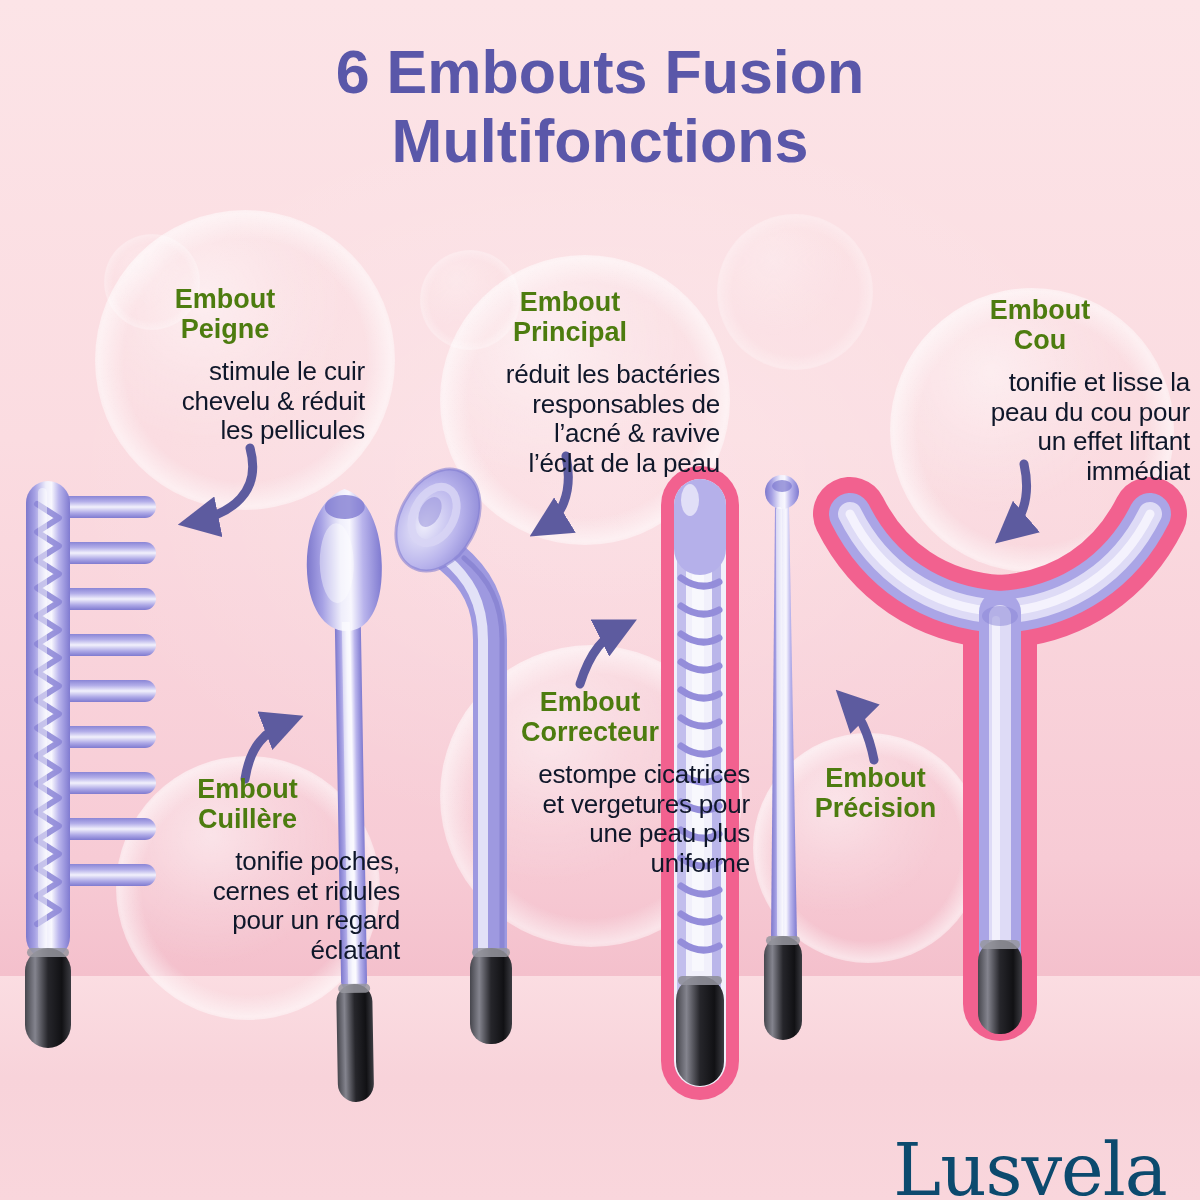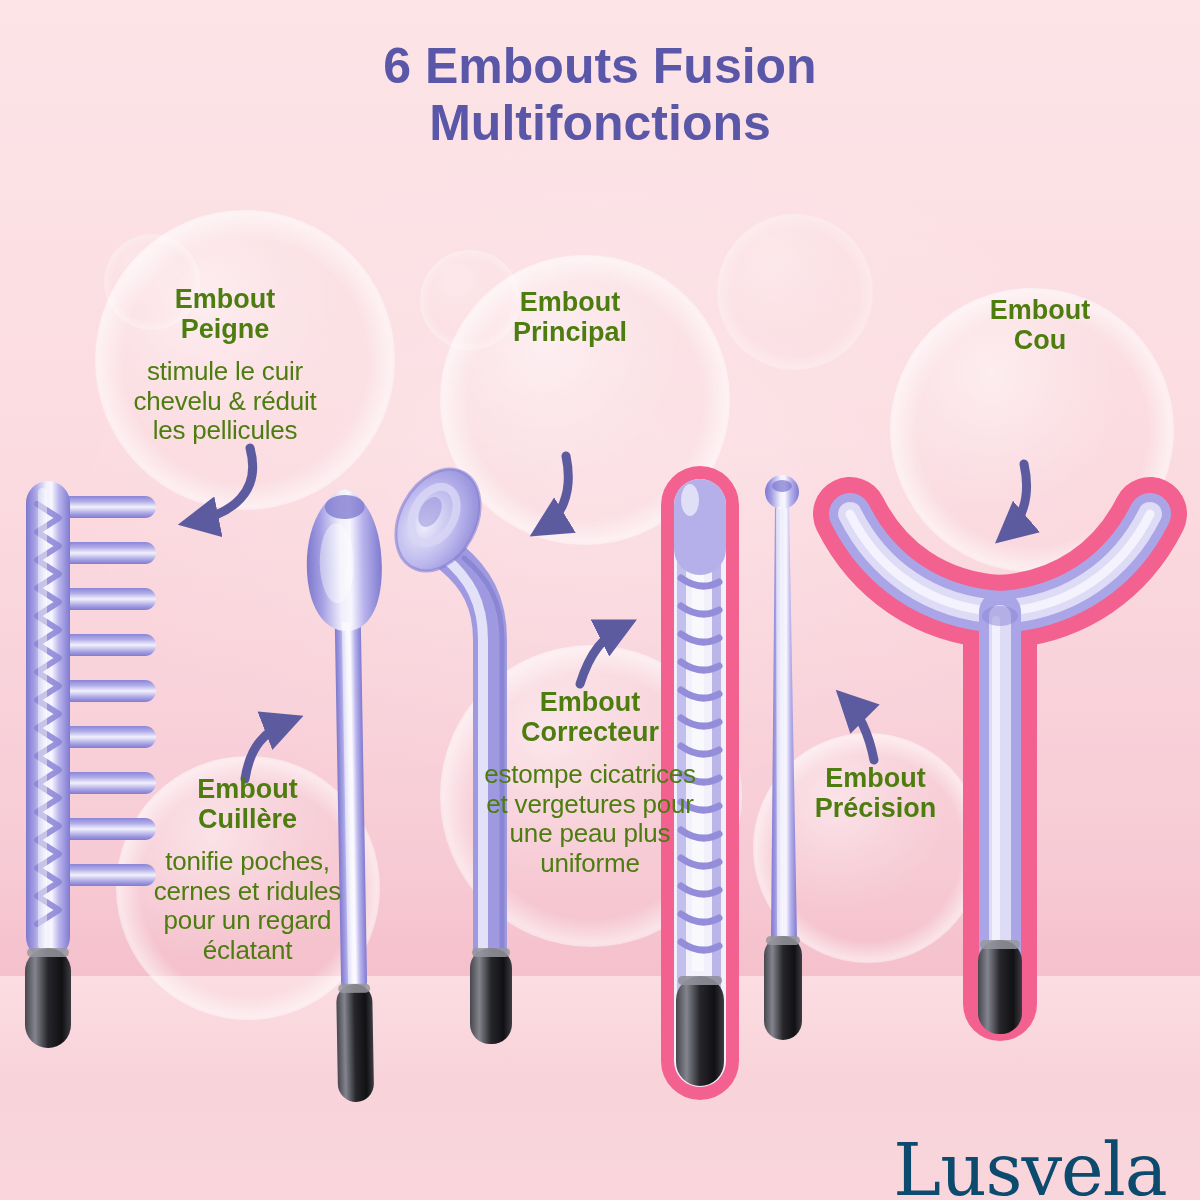--- a/index.html
+++ b/index.html
@@ -28,25 +28,25 @@
   .b-cuillere{left:116px;top:756px;width:264px;height:264px;}
   .b-precision{left:753px;top:733px;width:230px;height:230px;}
   .b-s1{left:420px;top:250px;width:100px;height:100px;}
   .b-s2{left:104px;top:234px;width:96px;height:96px;}
   .b-s3{left:717px;top:214px;width:156px;height:156px;}
 
   .art{position:absolute;left:0;top:0;z-index:2;}
 
   
   .main-title{position:absolute;left:0;top:38px;width:1200px;text-align:center;
-    font-weight:700;font-size:50px;line-height:1.13;letter-spacing:0;
+    font-weight:700;font-size:61px;line-height:1.13;letter-spacing:0;
     color:#5a57a9;white-space:pre-line;z-index:3;margin:0;}
   .callout{position:absolute;text-align:center;z-index:3;}
   .callout h3{margin:0 0 13px;font-weight:700;font-size:27px;line-height:1.1;color:#4d7c0f;white-space:pre-line;}
-  .callout p{margin:0;font-weight:400;font-size:26px;line-height:1.13;color:#4d7c0f;letter-spacing:-.2px;white-space:pre-line;}
+  .callout p{margin:0;font-weight:400;font-size:26px;line-height:1.13;color:#0f172a;letter-spacing:-.2px;white-space:pre-line;text-align:right;}
   .c-peigne{left:85px;top:285px;width:280px;}
   .c-principal{left:420px;top:288px;width:300px;}
   .c-cou{left:890px;top:296px;width:300px;}
   .c-correcteur{left:430px;top:688px;width:320px;}
   .c-cuillere{left:95px;top:775px;width:305px;}
   .c-precision{left:733px;top:764px;width:285px;}
 
   .brand{position:absolute;left:870px;top:1134px;width:320px;text-align:center;
     font-family:"DejaVu Serif",serif;font-size:72px;line-height:1;color:#0c4a6e;
     letter-spacing:-1px;z-index:3;}
@@ -195,25 +195,33 @@
     <h3>Embout
 Peigne</h3>
     <p>stimule le cuir
 chevelu &amp; réduit
 les pellicules</p>
   </div>
 
   <div class="callout c-principal">
     <h3>Embout
 Principal</h3>
+    <p>réduit les bactéries
+responsables de
+l’acné &amp; ravive
+l’éclat de la peau</p>
   </div>
 
   <div class="callout c-cou">
     <h3>Embout
 Cou</h3>
+    <p>tonifie et lisse la
+peau du cou pour
+un effet liftant
+immédiat</p>
   </div>
 
   <div class="callout c-correcteur">
     <h3>Embout
 Correcteur</h3>
     <p>estompe cicatrices
 et vergetures pour
 une peau plus
 uniforme</p>
   </div>

